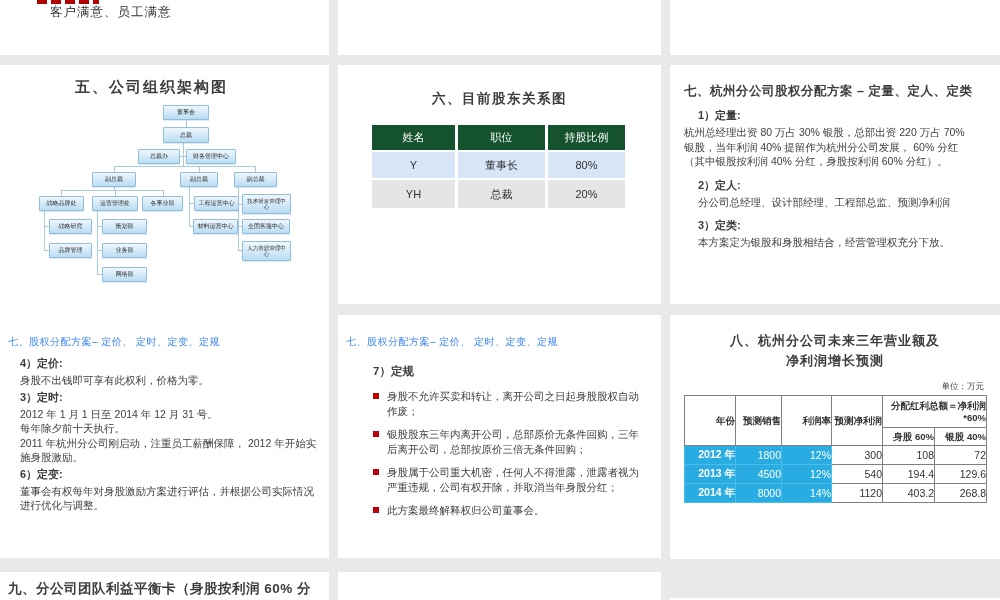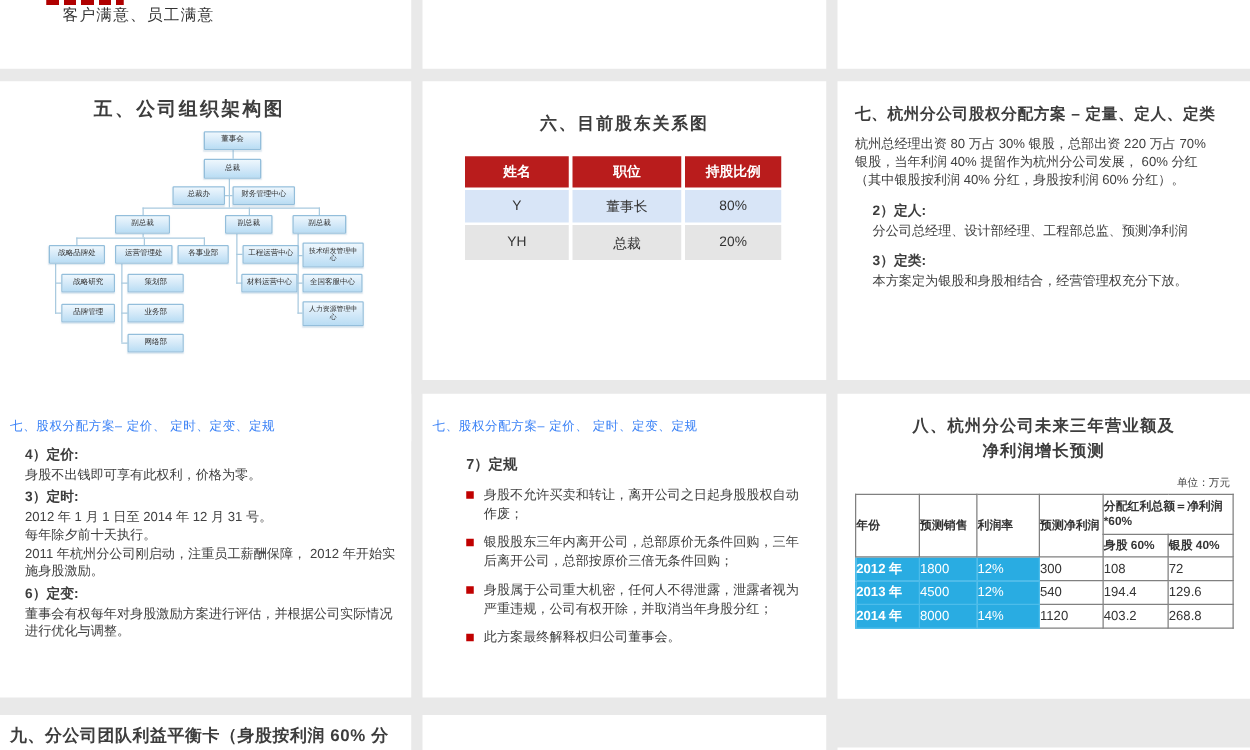--- a/index.html
+++ b/index.html
@@ -36,21 +36,21 @@
     background:linear-gradient(180deg,#eef7fd 0%,#d2e8f8 55%,#b9ddf4 100%);
     color:#2e2e2e;font-size:6px;line-height:1.15;display:flex;align-items:center;justify-content:center;
     text-align:center;padding:0 2px;box-shadow:0 1px 1px rgba(120,160,190,.25)}
   .ln{position:absolute;background:#a9cadf;display:block}
 
   
   .sh-title{position:absolute;left:0;width:100%;top:25px;text-align:center;font-size:13.5px;font-weight:600;letter-spacing:1.5px;color:#3d3d3d}
   .sh-table{position:absolute;left:34px;top:60px;display:grid;
     grid-template-columns:83px 87px 77px;grid-template-rows:25px 26px 28px;gap:2px 3px}
   .sh-cell{display:flex;align-items:center;justify-content:center;font-size:11px;color:#333}
-  .sh-h{background:#b91c1c;color:#fff;font-weight:700}
+  .sh-h{background:#14532d;color:#fff;font-weight:400}
   .sh-r1{background:#d8e5f7}
   .sh-r2{background:#e5e5e5}
 
   
   .t-title{font-size:12.5px;font-weight:600;letter-spacing:.5px;color:#3d3d3d;margin:18px 10px 0 14px;line-height:1.3}
   .t-title-lg{font-size:10px;font-weight:400;letter-spacing:.5px;color:#3b82f6;margin:20px 8px 0 8px;line-height:1.3}
   .itm{margin:9px 12px 0 28px}
   .itm-h{font-size:11px;font-weight:700;color:#3d3d3d}
   .itm-b{font-size:10.5px;color:#404040;line-height:14.5px;white-space:pre-line;margin-top:2px}
   .itm2{margin:8px 10px 0 20px}
@@ -59,21 +59,21 @@
   .rule-h{font-size:11.5px;font-weight:700;color:#3d3d3d;margin:16px 0 0 35px}
   .bullets{margin:10px 14px 0 35px}
   .bullet-item{display:flex;margin-bottom:9px}
   .bsq{width:6px;height:6px;background:#c00000;flex:none;margin:4px 8px 0 0}
   .btxt{font-size:10.5px;color:#404040;line-height:14.5px}
 
   
   .fc-title{position:absolute;left:0;width:100%;top:16px;text-align:center;font-size:13px;font-weight:600;letter-spacing:1px;color:#3d3d3d;line-height:20px}
   .fc-unit{position:absolute;right:16px;top:66px;font-size:8.5px;color:#404040}
   .fc-table{position:absolute;left:14px;top:80px;border-collapse:collapse;table-layout:fixed}
-  .fc-table th,.fc-table td{border:1px solid #808080;text-align:left;padding:0;box-sizing:border-box}
+  .fc-table th,.fc-table td{border:1px solid #808080;text-align:right;padding:0;box-sizing:border-box}
   .fc-table th{font-size:9.5px;font-weight:700;color:#333;line-height:12px}
   .fc-table td{font-size:10.5px;color:#333;height:19px}
   .fc-blue{background:#29ace2;border-color:#4cbcea !important;color:#fff !important}
   .fc-year{font-weight:700}
   .c-year{width:51px}.c-sales{width:46px}.c-rate{width:50px}.c-profit{width:51px}.c-b{width:52px}.c-s{width:52px}
 
   
   .bal-title{position:absolute;left:8px;top:8px;font-size:13.5px;font-weight:600;letter-spacing:.5px;color:#3d3d3d;white-space:nowrap}
 </style>
 </head>
@@ -151,20 +151,21 @@
     <div class="sh-cell sh-r1">80%</div>
     <div class="sh-cell sh-r2">YH</div>
     <div class="sh-cell sh-r2">总裁</div>
     <div class="sh-cell sh-r2">20%</div>
   </div>
 </div>
 
 <div class="slide" id="s-r2c3">
   <div class="t-title">七、杭州分公司股权分配方案 – 定量、定人、定类</div>
   <div class="itm">
+    <div class="itm-h">1）定量:</div>
     <div class="itm-b" style="margin-left:-14px">杭州总经理出资 80 万占 30% 银股，总部出资 220 万占 70%
 银股，当年利润 40% 提留作为杭州分公司发展， 60% 分红
 （其中银股按利润 40% 分红，身股按利润 60% 分红）。</div>
   </div>
   <div class="itm">
     <div class="itm-h">2）定人:</div>
     <div class="itm-b">分公司总经理、设计部经理、工程部总监、预测净利润</div>
   </div>
   <div class="itm">
     <div class="itm-h">3）定类:</div>

